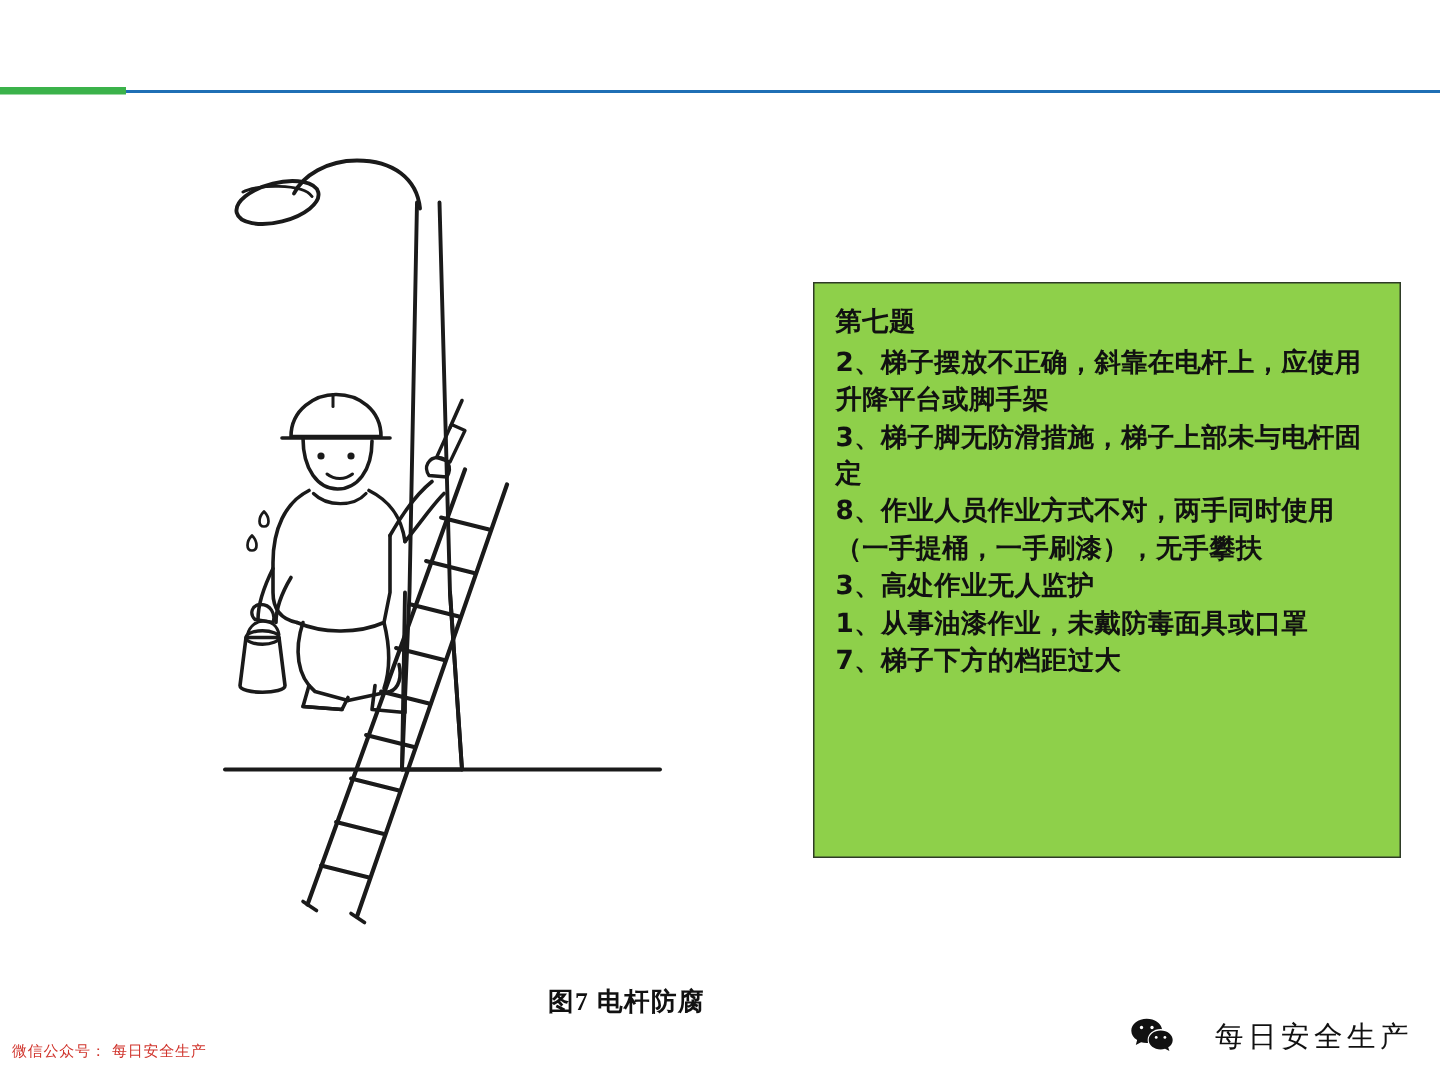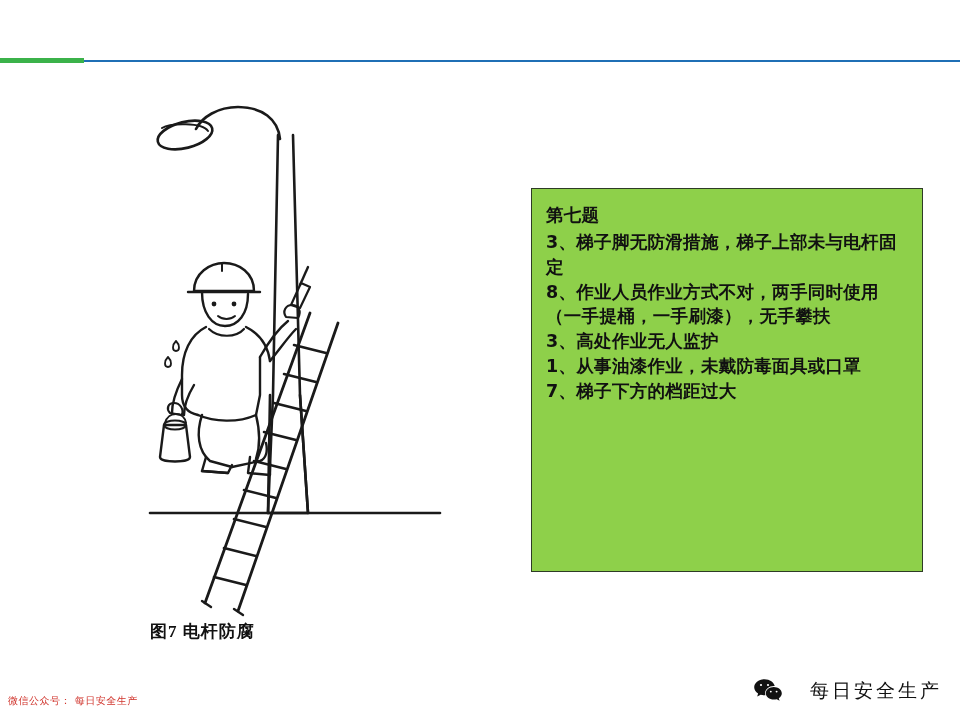--- a/index.html
+++ b/index.html
@@ -42,33 +42,33 @@
   .illustration {
     position: absolute;
     left: 110px;
     top: 95px;
     width: 400px;
     height: 530px;
   }
   .fig-caption {
     position: absolute;
     left: 150px;
-    top: 620px;
+    top: 656px;
     width: 320px;
-    text-align: left;
+    text-align: right;
     font-family: "Liberation Serif", serif;
     font-size: 17px;
     font-weight: bold;
     color: #111111;
     letter-spacing: 1px;
   }
   
   .notebox {
     position: absolute;
-    left: 531px;
+    left: 542px;
     top: 188px;
     width: 392px;
     height: 384px;
     background: #8ed04a;
     border: 1px solid #2e3b26;
     box-sizing: border-box;
     padding: 14px 12px 10px 14px;
   }
   .notebox .line {
     font-family: "DejaVu Sans", sans-serif;
@@ -205,20 +205,21 @@
         <path d="M66 246 C62 250 62 256 66 256 C70 256 70 250 66 246 Z" stroke-width="1.8"></path>
         <path d="M58 262 C54 266 54 272 58 272 C62 272 62 266 58 262 Z" stroke-width="1.8"></path>
       </g>
     </svg>
   </div>
 
   <div class="fig-caption">图7 电杆防腐</div>
 
   <div class="notebox">
     <div class="line title">第七题</div>
+    <div class="line">2、梯子摆放不正确，斜靠在电杆上，应使用升降平台或脚手架</div>
     <div class="line">3、梯子脚无防滑措施，梯子上部未与电杆固定</div>
     <div class="line">8、作业人员作业方式不对，两手同时使用（一手提桶，一手刷漆），无手攀扶</div>
     <div class="line">3、高处作业无人监护</div>
     <div class="line">1、从事油漆作业，未戴防毒面具或口罩</div>
     <div class="line">7、梯子下方的档距过大</div>
   </div>
 
   <div class="footer-left">微信公众号： 每日安全生产</div>
 
   <div class="footer-right">

